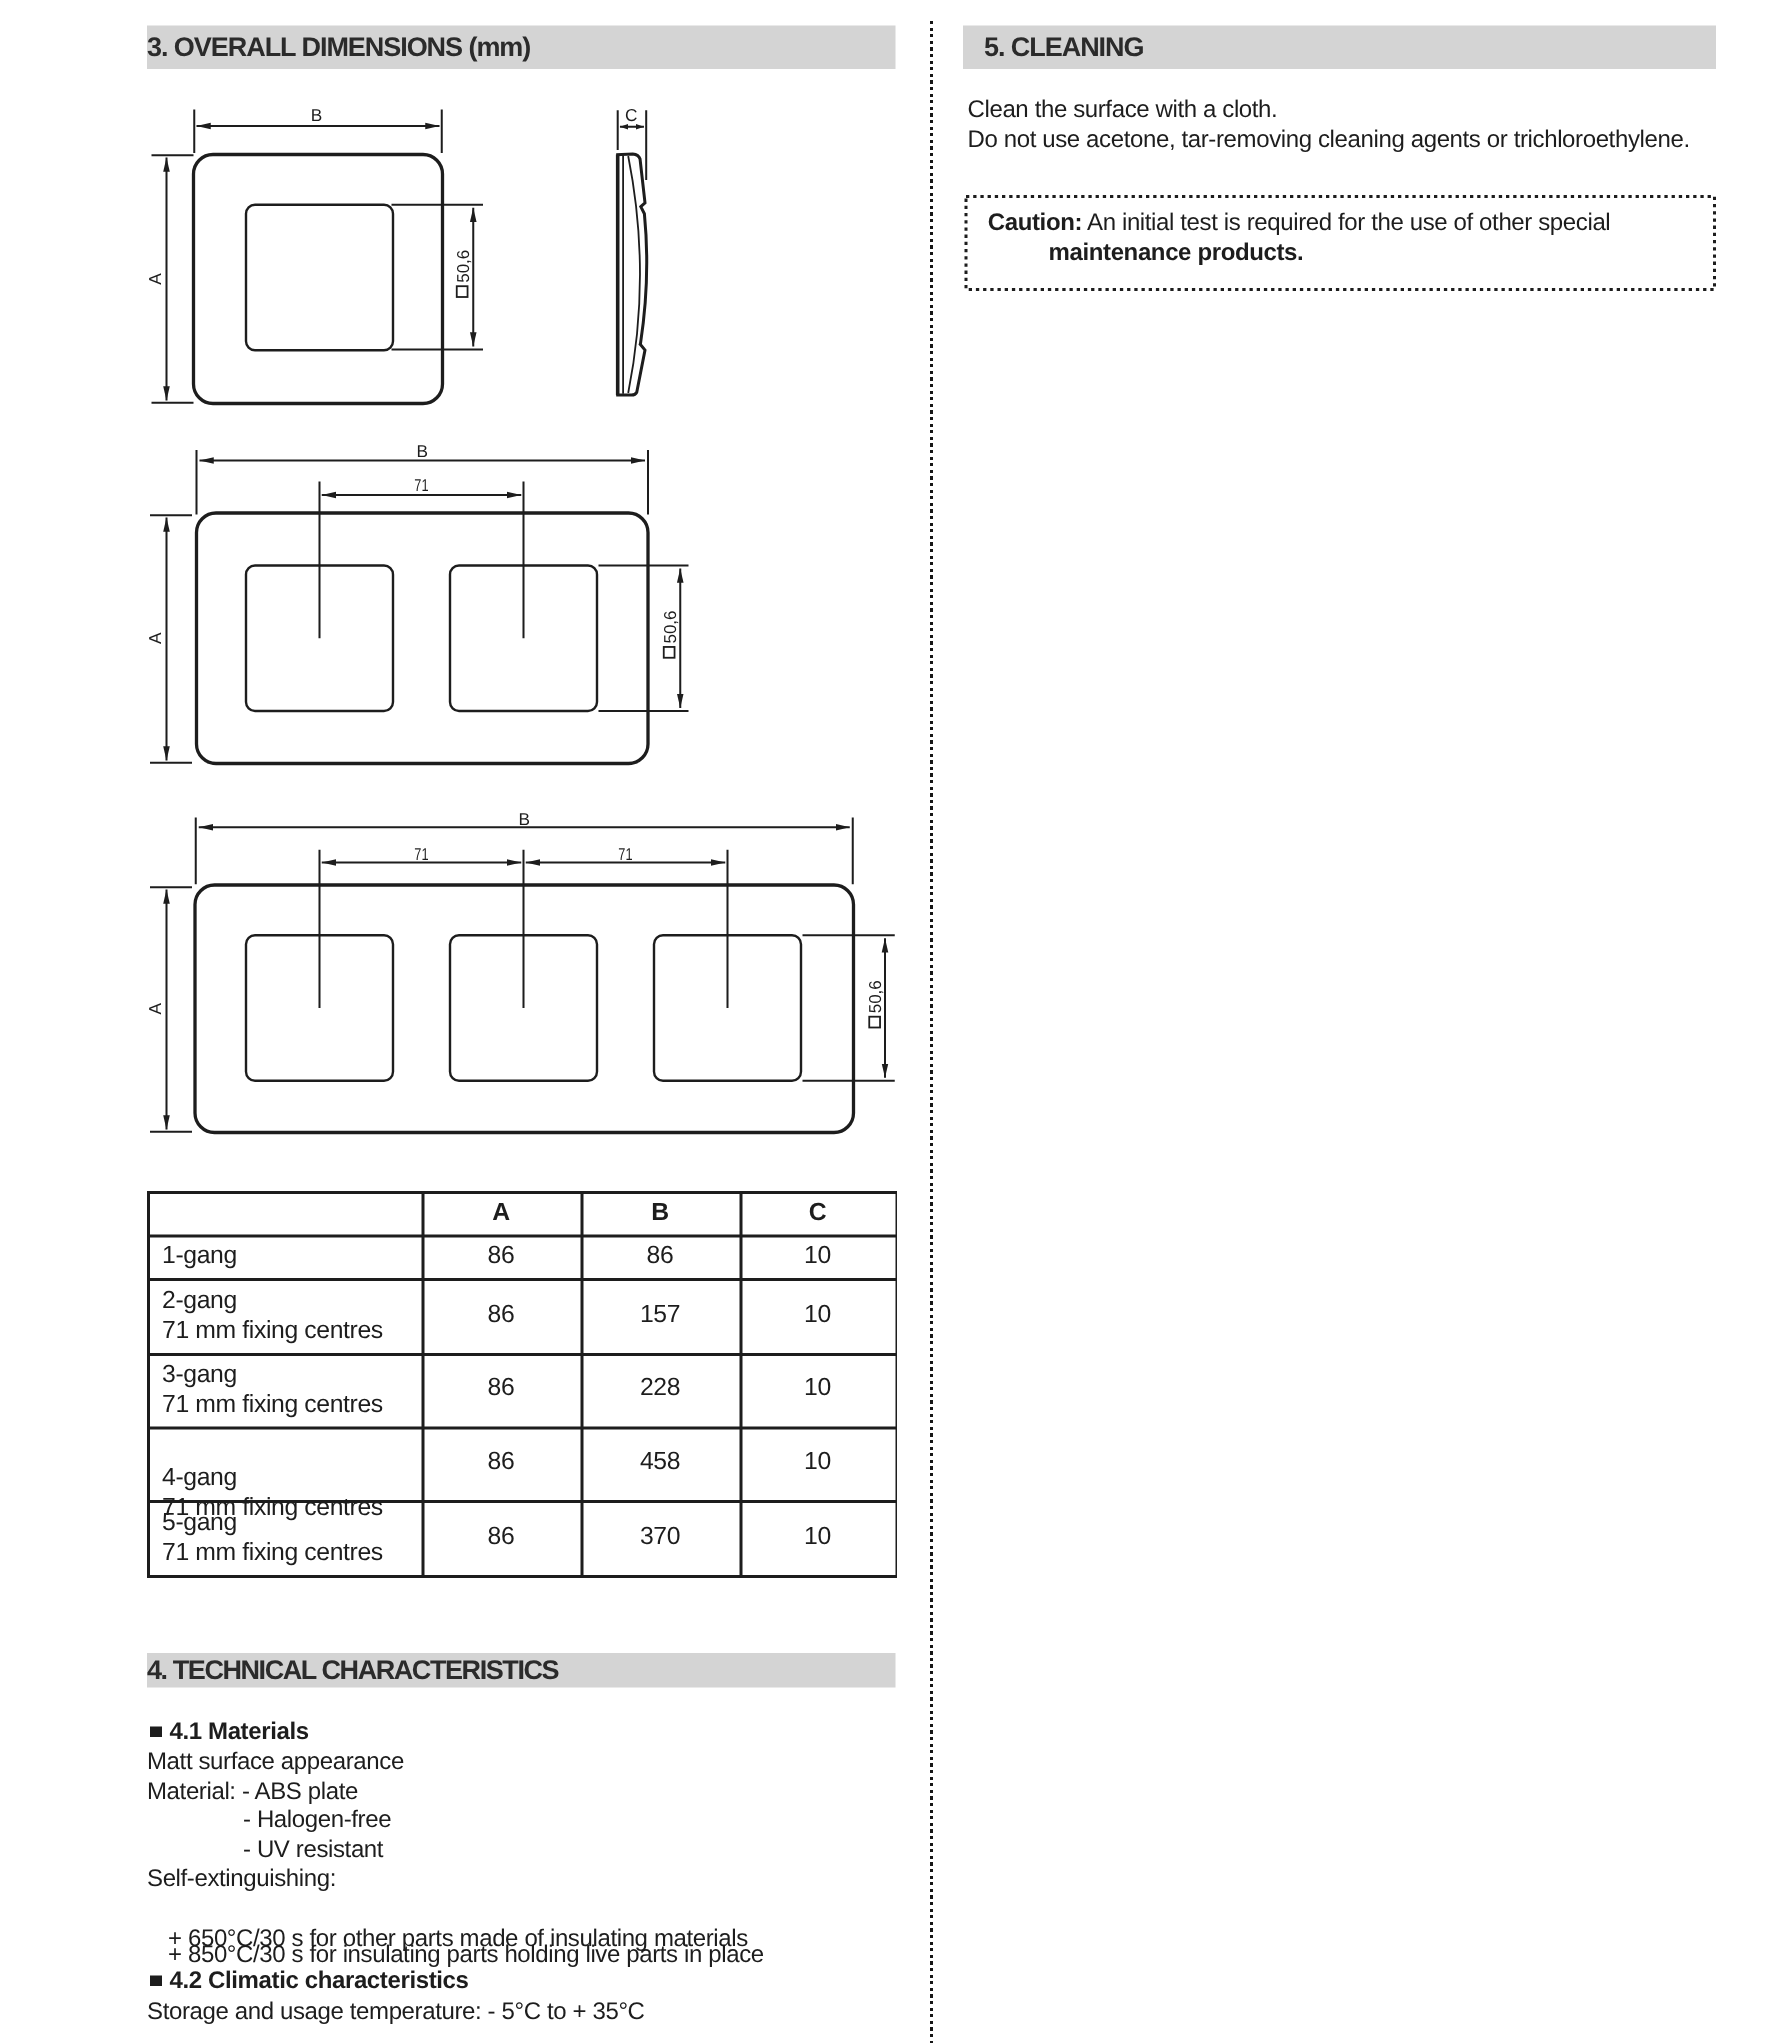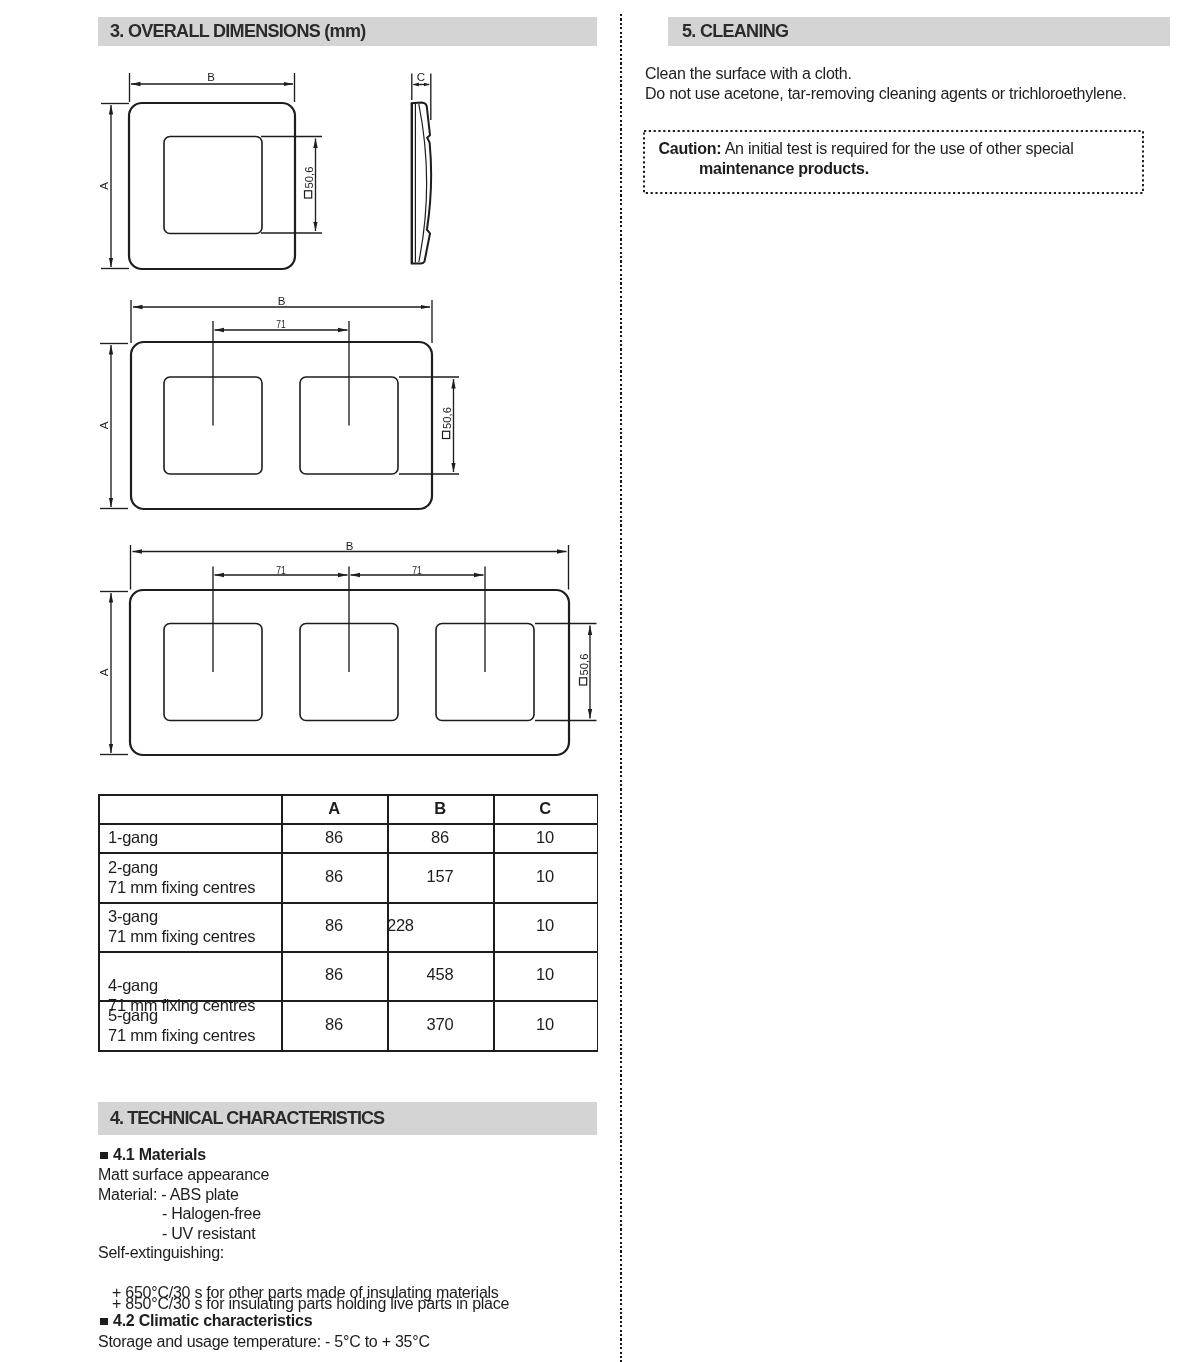--- a/index.html
+++ b/index.html
@@ -1,20 +1,20 @@
 <!DOCTYPE html>
 <html><head>
 <meta charset="utf-8">
 <style>
 html,body{margin:0;padding:0;background:#fff;}
 #page{position:relative;width:1183px;height:1362px;background:#fff;overflow:hidden;
   font-family:"Liberation Sans",sans-serif;color:#1d1d1d;}
 .abs{position:absolute;}
 .bar{position:absolute;background:#d4d4d4;height:29px;display:flex;align-items:center;
-  font-weight:bold;font-size:18px;letter-spacing:-0.7px;color:#2b2b2b;padding-left:12px;box-sizing:border-box;}
+  font-weight:bold;font-size:18px;letter-spacing:-0.7px;color:#2b2b2b;box-sizing:border-box;}
 .t{position:absolute;font-size:16px;letter-spacing:-0.25px;white-space:nowrap;line-height:19.5px;}
 .b{font-weight:bold;}
 svg{position:absolute;overflow:visible;}
 .sq{display:inline-block;width:7.5px;height:7.5px;background:#1d1d1d;margin:0 5.5px 0 2px;vertical-align:1px;}
 </style>
 </head>
 <body>
 <div id="page">
 
 <div class="abs" style="left:620px;top:14px;width:2px;height:1348px;
@@ -194,47 +194,47 @@
   <div class="abs" style="left:289px;top:34px;width:106px;text-align:center;">86</div>
   <div class="abs" style="left:395px;top:34px;width:104px;text-align:center;">10</div>
 
   <div class="abs" style="left:10px;top:63px;line-height:20px;">2-gang<br>71 mm fixing centres</div>
   <div class="abs" style="left:183px;top:73px;width:106px;text-align:center;">86</div>
   <div class="abs" style="left:289px;top:73px;width:106px;text-align:center;">157</div>
   <div class="abs" style="left:395px;top:73px;width:104px;text-align:center;">10</div>
 
   <div class="abs" style="left:10px;top:112px;line-height:20px;">3-gang<br>71 mm fixing centres</div>
   <div class="abs" style="left:183px;top:122px;width:106px;text-align:center;">86</div>
-  <div class="abs" style="left:289px;top:122px;width:106px;">228</div>
+  <div class="abs" style="left:289px;top:122px;width:106px;text-align:center;">228</div>
   <div class="abs" style="left:395px;top:122px;width:104px;text-align:center;">10</div>
 
   <div class="abs" style="left:10px;top:161px;line-height:20px;margin-top:20px;">4-gang<br>71 mm fixing centres</div>
   <div class="abs" style="left:183px;top:171px;width:106px;text-align:center;">86</div>
   <div class="abs" style="left:289px;top:171px;width:106px;text-align:center;">458</div>
   <div class="abs" style="left:395px;top:171px;width:104px;text-align:center;">10</div>
 
   <div class="abs" style="left:10px;top:211px;line-height:20px;">5-gang<br>71 mm fixing centres</div>
   <div class="abs" style="left:183px;top:221px;width:106px;text-align:center;">86</div>
   <div class="abs" style="left:289px;top:221px;width:106px;text-align:center;">370</div>
   <div class="abs" style="left:395px;top:221px;width:104px;text-align:center;">10</div>
 </div>
 
-<div class="bar" style="left:98px;top:1102px;width:499px;height:33px;letter-spacing:-0.95px;">4.&nbsp;TECHNICAL CHARACTERISTICS</div>
+<div class="bar" style="left:98px;top:1102px;width:499px;height:23px;letter-spacing:-0.95px;">4.&nbsp;TECHNICAL CHARACTERISTICS</div>
 <div class="t b" style="left:98px;top:1145px;"><span class="sq"></span>4.1 Materials</div>
 <div class="t" style="left:98px;top:1165px;">Matt surface appearance</div>
 <div class="t" style="left:98px;top:1184.5px;">Material: - ABS plate</div>
 <div class="t" style="left:162px;top:1204px;">- Halogen-free</div>
 <div class="t" style="left:162px;top:1223.5px;">- UV resistant</div>
 <div class="t" style="left:98px;top:1243px;">Self-extinguishing:</div>
 <div class="t" style="left:112px;top:1263px;margin-top:31px;">+ 850°C/30 s for insulating parts holding live parts in place</div>
 <div class="t" style="left:112px;top:1282.5px;">+ 650°C/30 s for other parts made of insulating materials</div>
 <div class="t b" style="left:98px;top:1311px;"><span class="sq"></span>4.2 Climatic characteristics</div>
 <div class="t" style="left:98px;top:1332px;">Storage and usage temperature: - 5°C to + 35°C</div>
 
-<div class="bar" style="left:642px;top:17px;width:502px;padding-left:14px;margin-left:26px;">5.&nbsp;CLEANING</div>
+<div class="bar" style="left:642px;top:17px;width:502px;padding-left:14px;">5.&nbsp;CLEANING</div>
 <div class="t" style="left:645px;top:63.5px;">Clean the surface with a cloth.</div>
 <div class="t" style="left:645px;top:83.5px;">Do not use acetone, tar-removing cleaning agents or trichloroethylene.</div>
 
 <svg class="abs" style="left:643px;top:129.5px;" width="502" height="64" viewBox="0 0 502 64">
   <rect x="1" y="1" width="499" height="62" fill="none" stroke="#1d1d1d" stroke-width="2" stroke-dasharray="2.2 2.6"></rect>
 </svg>
 <div class="t" style="left:658.5px;top:139px;"><span class="b">Caution:</span> An initial test is required for the use of other special</div>
 <div class="t" style="left:699px;top:158.5px;font-weight:bold;">maintenance products.</div>
 
 </div>

